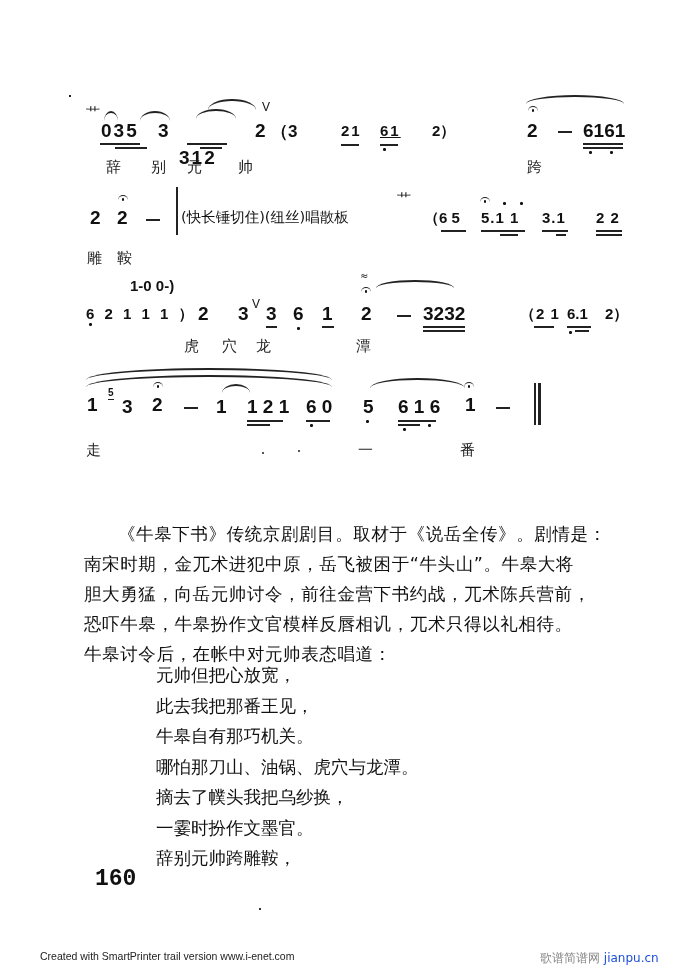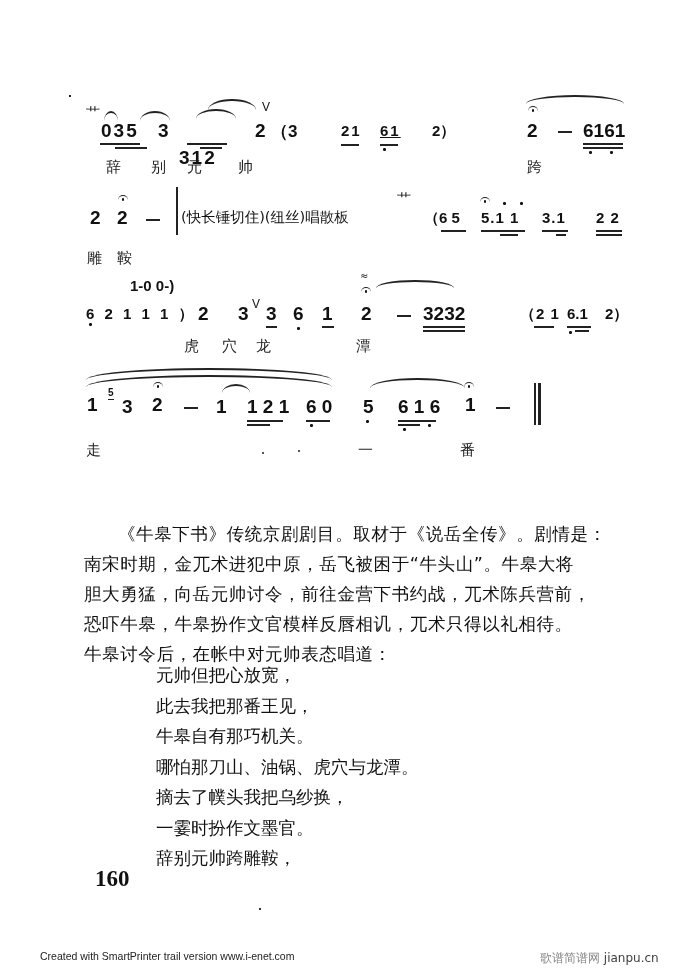--- a/index.html
+++ b/index.html
@@ -12,21 +12,21 @@
   .dotb { position:absolute; width:2.5px; height:2.5px; background:#111; border-radius:50%; }
   .slur { position:absolute; border-top:2px solid #222; border-radius:50% 50% 0 0 / 100% 100% 0 0; height:8px; }
   .fermata { position:absolute; width:10px; height:6px; border-top:1.5px solid #222; border-radius:10px 10px 0 0; }
   .fermata::after { content:""; position:absolute; left:3.5px; top:2px; width:2.5px; height:2.5px; background:#111; border-radius:50%; }
   .dash { position:absolute; height:2px; background:#222; }
   .para { font-family:"DejaVu Sans", sans-serif; font-size:17.5px; line-height:30px; color:#111; letter-spacing:0.6px; white-space:nowrap; }
   .verse { font-family:"DejaVu Sans", sans-serif; font-size:17.5px; line-height:30.5px; color:#111; white-space:nowrap; }
   .pageno { font-family:"Liberation Serif", serif; font-weight:bold; font-size:23px; }
   .footer { font-family:"Liberation Sans", sans-serif; font-size:10.5px; color:#222; }
   .wm { font-family:"DejaVu Sans", sans-serif; font-size:12px; color:#888; }
-  .wm .en { color:#404040; }
+  .wm .en { color:#1d4ed8; }
   .barline { position:absolute; background:#222; }
 </style>
 </head>
 <body>
 
 <div>
   <span class="abs" style="left:69px;top:95px;width:2px;height:2px;background:#222;"></span>
   <span class="abs num sm" style="left:86px;top:104px;font-weight:normal;font-size:14px;">艹</span>
 
   <span class="slur" style="left:104px;top:111px;width:14px;"></span>
@@ -203,21 +203,21 @@
 <div class="abs verse" style="left:156px;top:660px;">
   <div>元帅但把心放宽，</div>
   <div>此去我把那番王见，</div>
   <div>牛皋自有那巧机关。</div>
   <div>哪怕那刀山、油锅、虎穴与龙潭。</div>
   <div>摘去了幞头我把乌纱换，</div>
   <div>一霎时扮作文墨官。</div>
   <div>辞别元帅跨雕鞍，</div>
 </div>
 
-<div class="abs pageno" style="left:95px;top:866px;">160</div>
+<div class="abs pageno" style="left:95px;top:866px;font-family:Liberation Mono, monospace;">160</div>
 <span class="abs" style="left:259px;top:908px;width:2px;height:2px;background:#333;"></span>
 
 <div class="abs footer" style="left:40px;top:950px;">Created with SmartPrinter trail version www.i-enet.com</div>
 
 <div class="abs wm" style="left:540px;top:950px;">
   <span>歌谱简谱网</span>
   <span class="en">jianpu.cn</span>
 </div>
 
 </body></html>

